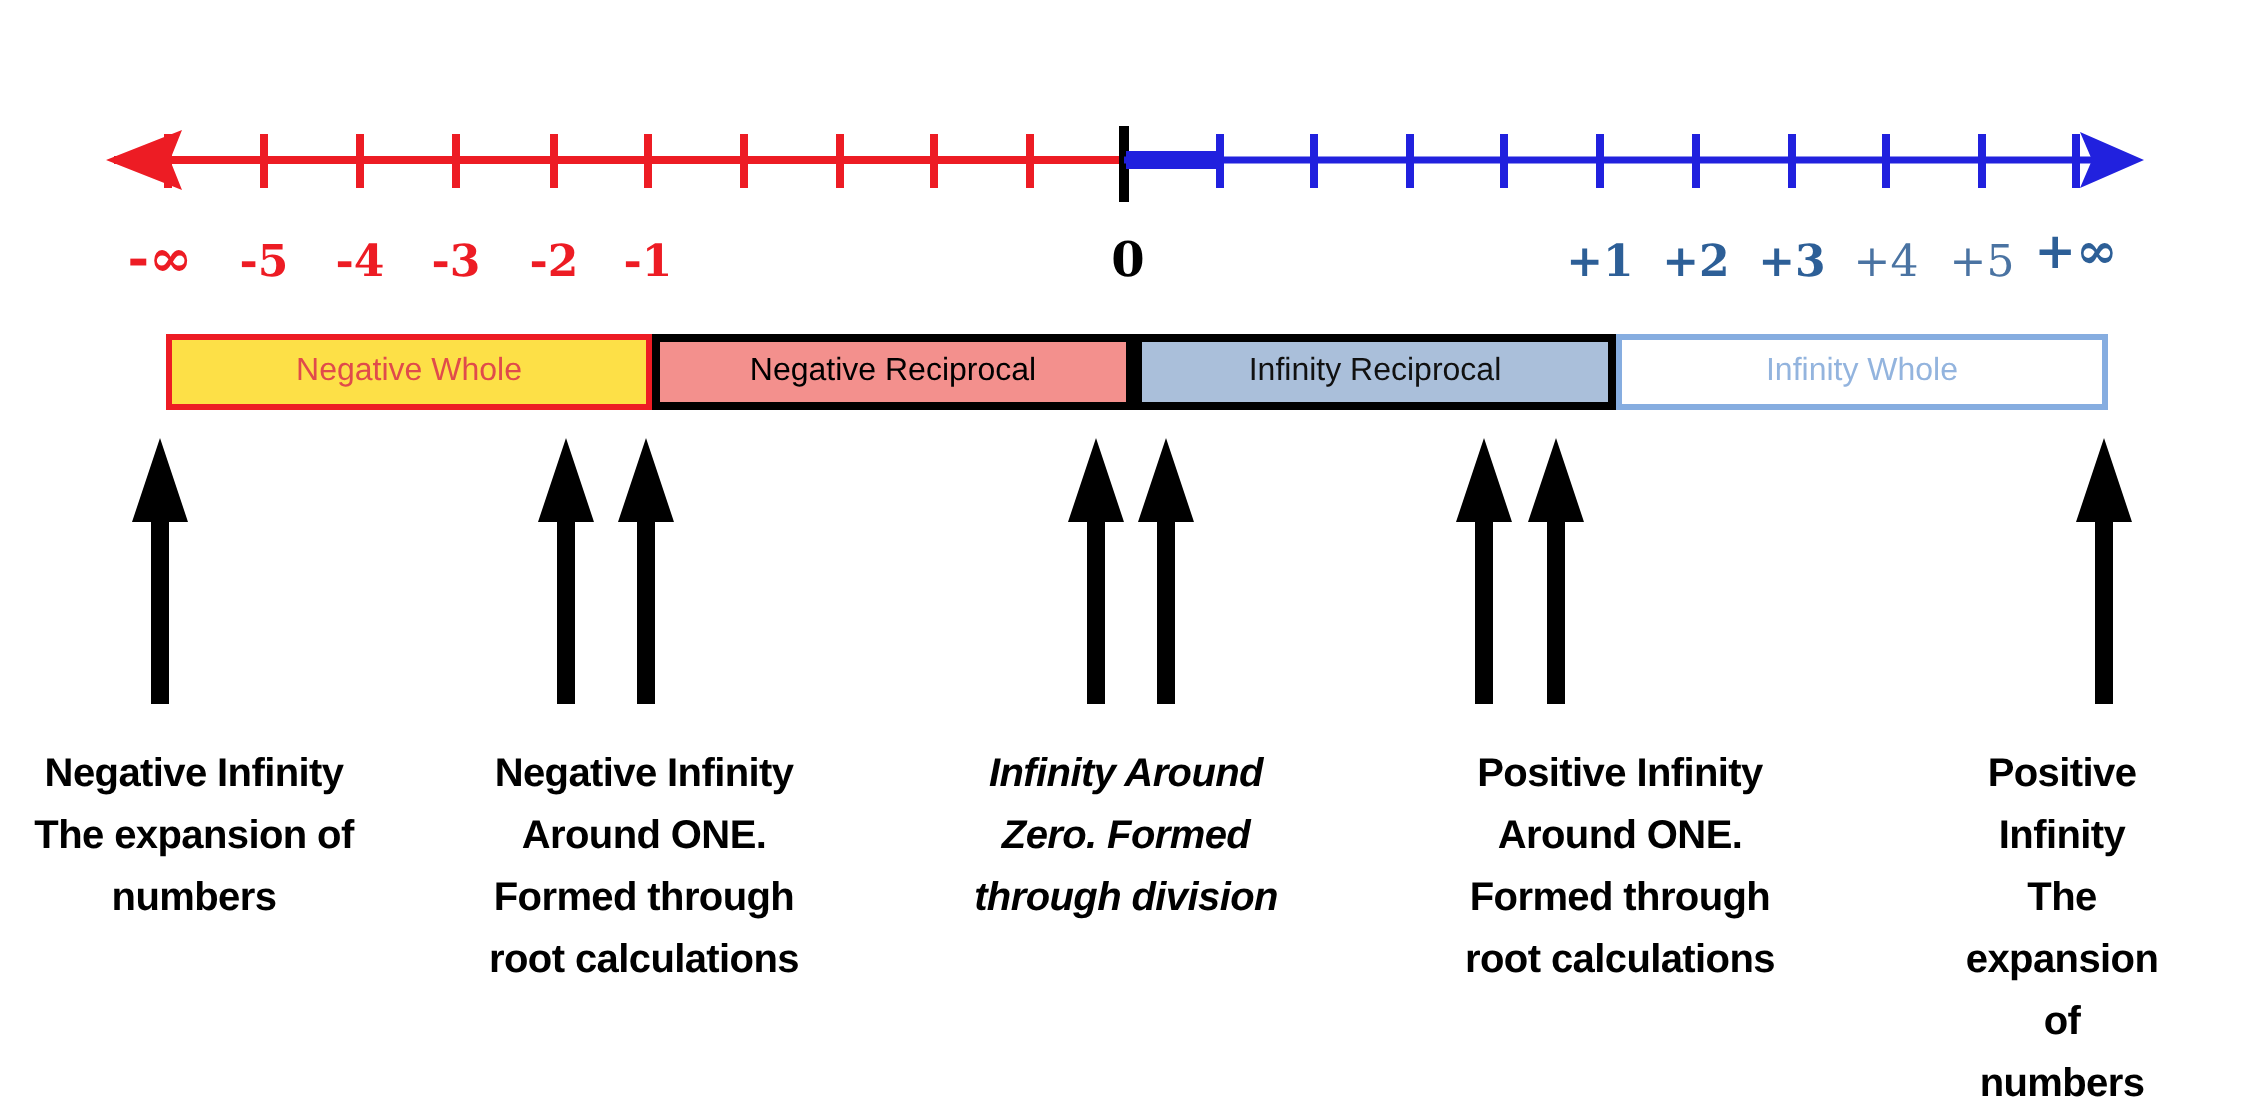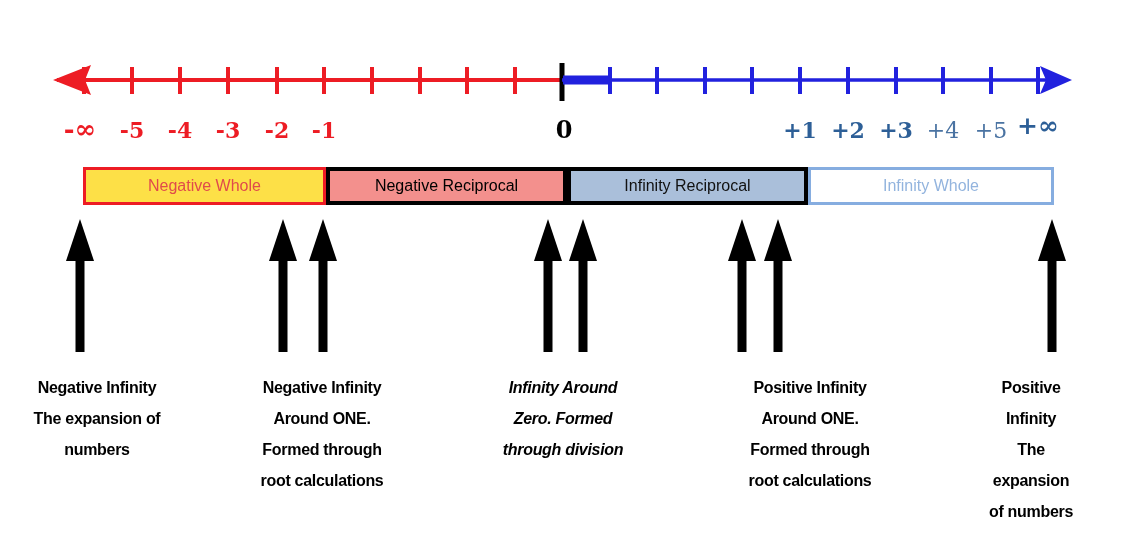--- a/index.html
+++ b/index.html
@@ -21,21 +21,21 @@
     background:#fff;
   }
   .annotation{
     position:absolute;
     transform:translateX(-50%);
     top:372px;
     text-align:center;
     white-space:pre-line;
     font-family:"Liberation Sans",sans-serif;
     font-weight:bold;
-    font-size:16px;
+    font-size:20px;
     letter-spacing:-0.3px;
     line-height:31px;
     color:#000;
   }
 </style>
 </head>
 <body>
 
 <div id="canvas">
 

